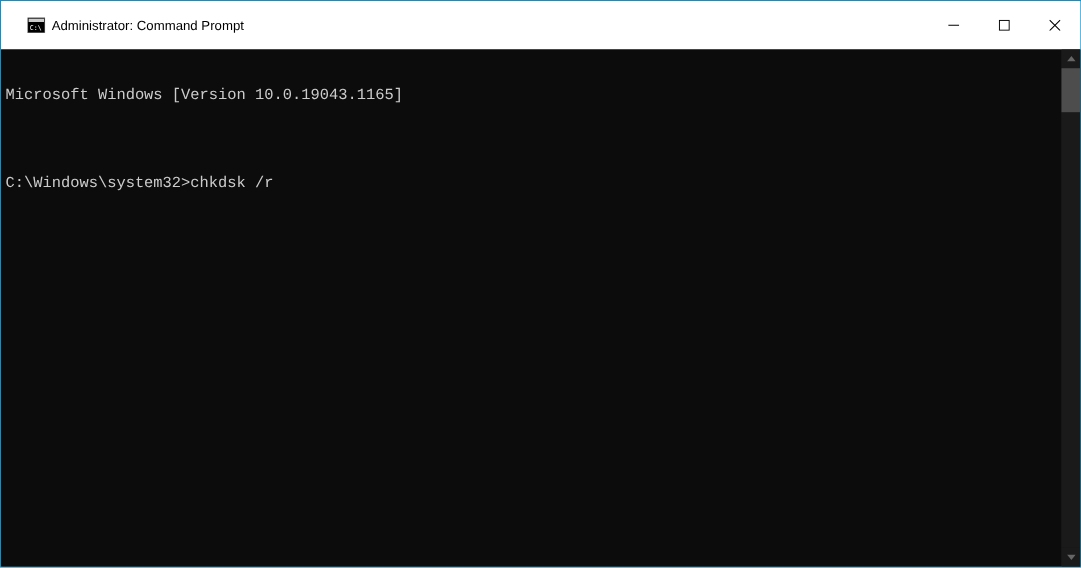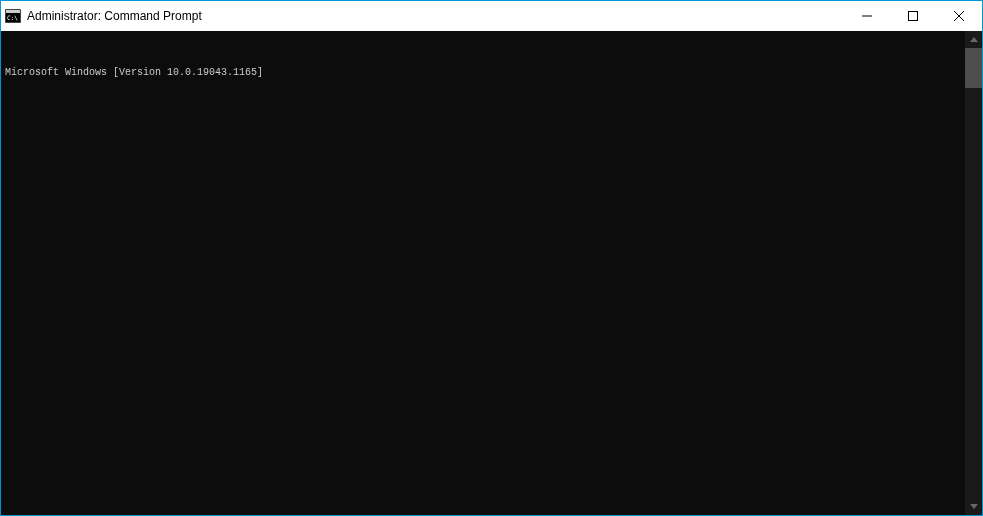--- a/index.html
+++ b/index.html
@@ -16,25 +16,25 @@
     }
     .window {
       width: 983px;
       height: 516px;
       border: 1px solid #0096d6;
       display: flex;
       flex-direction: column;
       background: #fff;
     }
     .titlebar {
-      height: 30px;
+      height: 44px;
       background: #ffffff;
       display: flex;
       align-items: center;
-      padding-left: 4px;
+      padding-left: 24px;
       font-size: 12px;
       color: #000;
       user-select: none;
     }
     .titlebar-icon {
       width: 16px;
       height: 14px;
       margin-right: 6px;
       display: inline-flex;
       align-items: center;
@@ -65,21 +65,21 @@
       flex: 1;
       display: flex;
       background: #0c0c0c;
       position: relative;
     }
     .terminal {
       flex: 1;
       background: #0c0c0c;
       color: #cccccc;
       font-family: Consolas, "Courier New", monospace;
-      font-size: 10px;
+      font-size: 14px;
       line-height: 16px;
       padding: 2px 4px;
       white-space: pre;
       overflow: hidden;
     }
     .terminal-line {
       display: block;
     }
     .prompt-line {
       display: flex;
@@ -145,20 +145,21 @@
             <line x1="0" y1="0" x2="10" y2="10" stroke="#000" stroke-width="1"></line>
             <line x1="10" y1="0" x2="0" y2="10" stroke="#000" stroke-width="1"></line>
           </svg>
       </div>
     </div>
   </div>
   <div class="terminal-wrap">
     <div class="terminal">
       <span class="terminal-line">Microsoft Windows [Version 10.0.19043.1165]</span>
       <span class="terminal-line"></span>
+      <span class="prompt-line"><span>C:\Windows\system32&gt;</span><span>chkdsk /r</span></span>
     </div>
     <div class="scrollbar">
       <div class="scroll-arrow">
         <svg width="8" height="5" viewBox="0 0 8 5">
             <polygon points="4,0 8,5 0,5" fill="#666"></polygon>
           </svg>
       </div>
       <div class="scroll-track">
         <div class="scroll-thumb"></div>
       </div>

